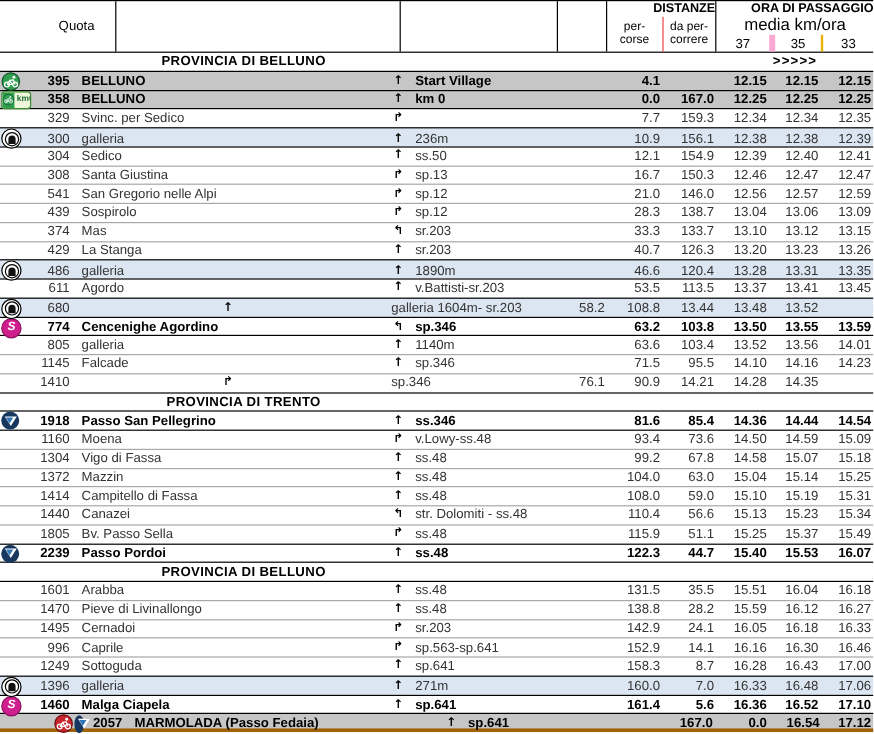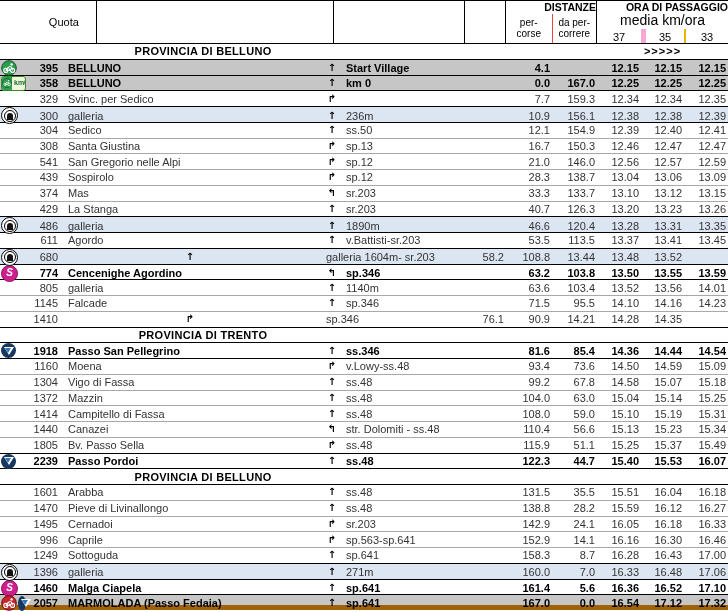--- a/index.html
+++ b/index.html
@@ -27,21 +27,21 @@
   .h-s2{width:43px;border-left:5px solid #f9a8d4;}
   .h-s3{width:44px;border-left:2px solid #eab308;}
   
   .row{display:grid;grid-template-columns:26px 32px 264px 20px 164px 46px 45px 44px 43px 44px;
        height:15.75px;box-sizing:border-box;align-items:center;font-size:11px;color:#333;
        border-top:1px solid #a8a8a8;}
   .row.bt-black{border-top-color:#000;}
   .row.r-gray{background:#c6c6c6;font-weight:bold;color:#000;}
   .row.r-blue{background:#dce6f2;}
   .row.r-bold{font-weight:bold;color:#000;}
-  .row.r-final{border-bottom:5px solid #a16207;}
+  .row.r-final{border-bottom:3px solid #a16207;padding-left:44px;}
   .row.province{font-weight:bold;color:#000;}
   .c{overflow:visible;white-space:nowrap;line-height:14px;}
   .c-icons{display:flex;align-items:center;gap:1px;padding-left:1px;overflow:visible;}
   .c-quota{text-align:right;}
   .c-name{padding-left:10px;}
   .c-arrow{text-align:center;font-size:10px;font-weight:bold;color:#000;
            font-family:"DejaVu Sans",sans-serif;}
   .c-road{padding-left:4px;}
   .c-num{text-align:right;padding-right:2px;}
   .prov-label{grid-column:1/6;text-align:center;padding-right:100px;font-size:11px;letter-spacing:.3px;}

